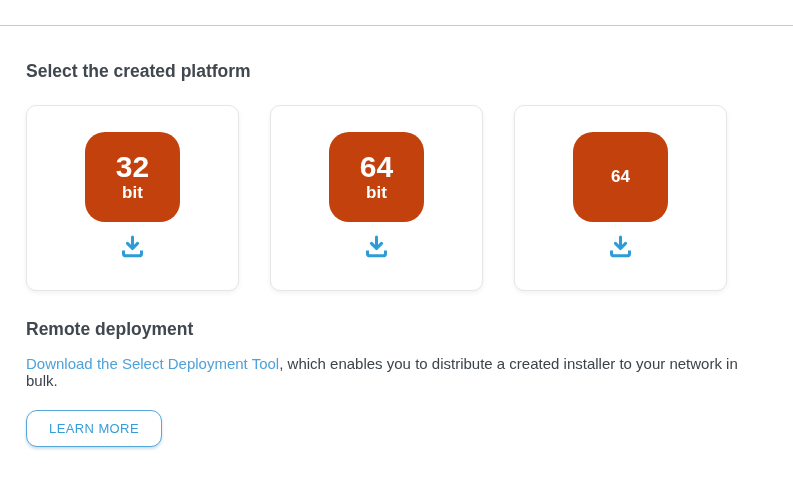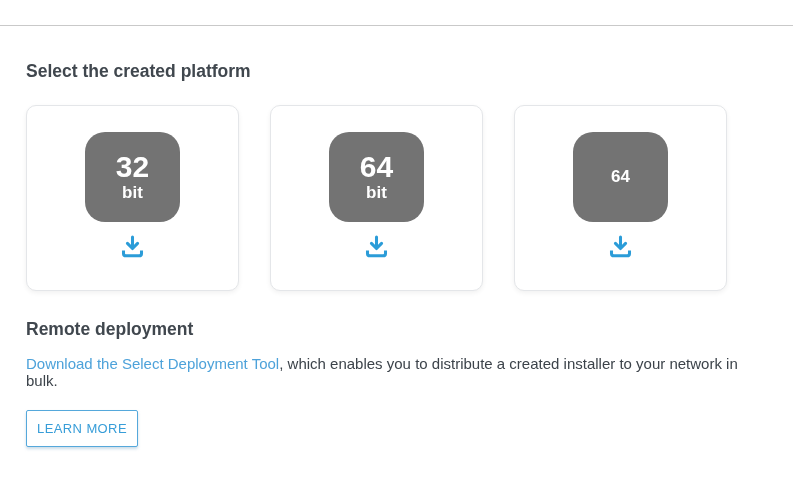--- a/index.html
+++ b/index.html
@@ -30,21 +30,21 @@
     border: 1px solid #e4e6e9;
     border-radius: 10px;
     box-shadow: 0 2px 5px rgba(0,0,0,0.06);
     display: flex; flex-direction: column; align-items: center;
     cursor: pointer;
   }
   .badge {
     margin-top: 26px;
     width: 95px; height: 90px;
     border-radius: 20px;
-    background: #737373;
+    background: #c2410c;
     color: #ffffff;
     display: flex; flex-direction: column; align-items: center; justify-content: center;
     font-weight: 700;
   }
   .badge .line1 { font-size: 30px; line-height: 32px; }
   .badge .line2 { font-size: 17px; line-height: 20px; }
   .download-btn {
     margin-top: 11px;
     width: 30px; height: 30px;
     background: none; border: none; padding: 1px;
@@ -52,24 +52,24 @@
     display: flex; align-items: center; justify-content: center;
   }
   .remote-text {
     margin: 15px 0 0 0;
     font-size: 15px;
     color: #3c434a;
   }
   .remote-link { color: #4da2da; text-decoration: none; cursor: pointer; }
   .learn-more-btn {
     margin-top: 21px;
-    width: 112px; height: 37px;
+    width: 136px; height: 37px;
     background: #ffffff;
     border: 1px solid #55a8db;
-    border-radius: 2px;
+    border-radius: 11px;
     color: #379dd8;
     font-size: 13px;
     letter-spacing: 0.4px;
     font-family: "Liberation Sans", sans-serif;
     box-shadow: 0 2px 3px rgba(110,155,190,0.35);
     cursor: pointer;
   }
 </style>
 </head>
 <body>

